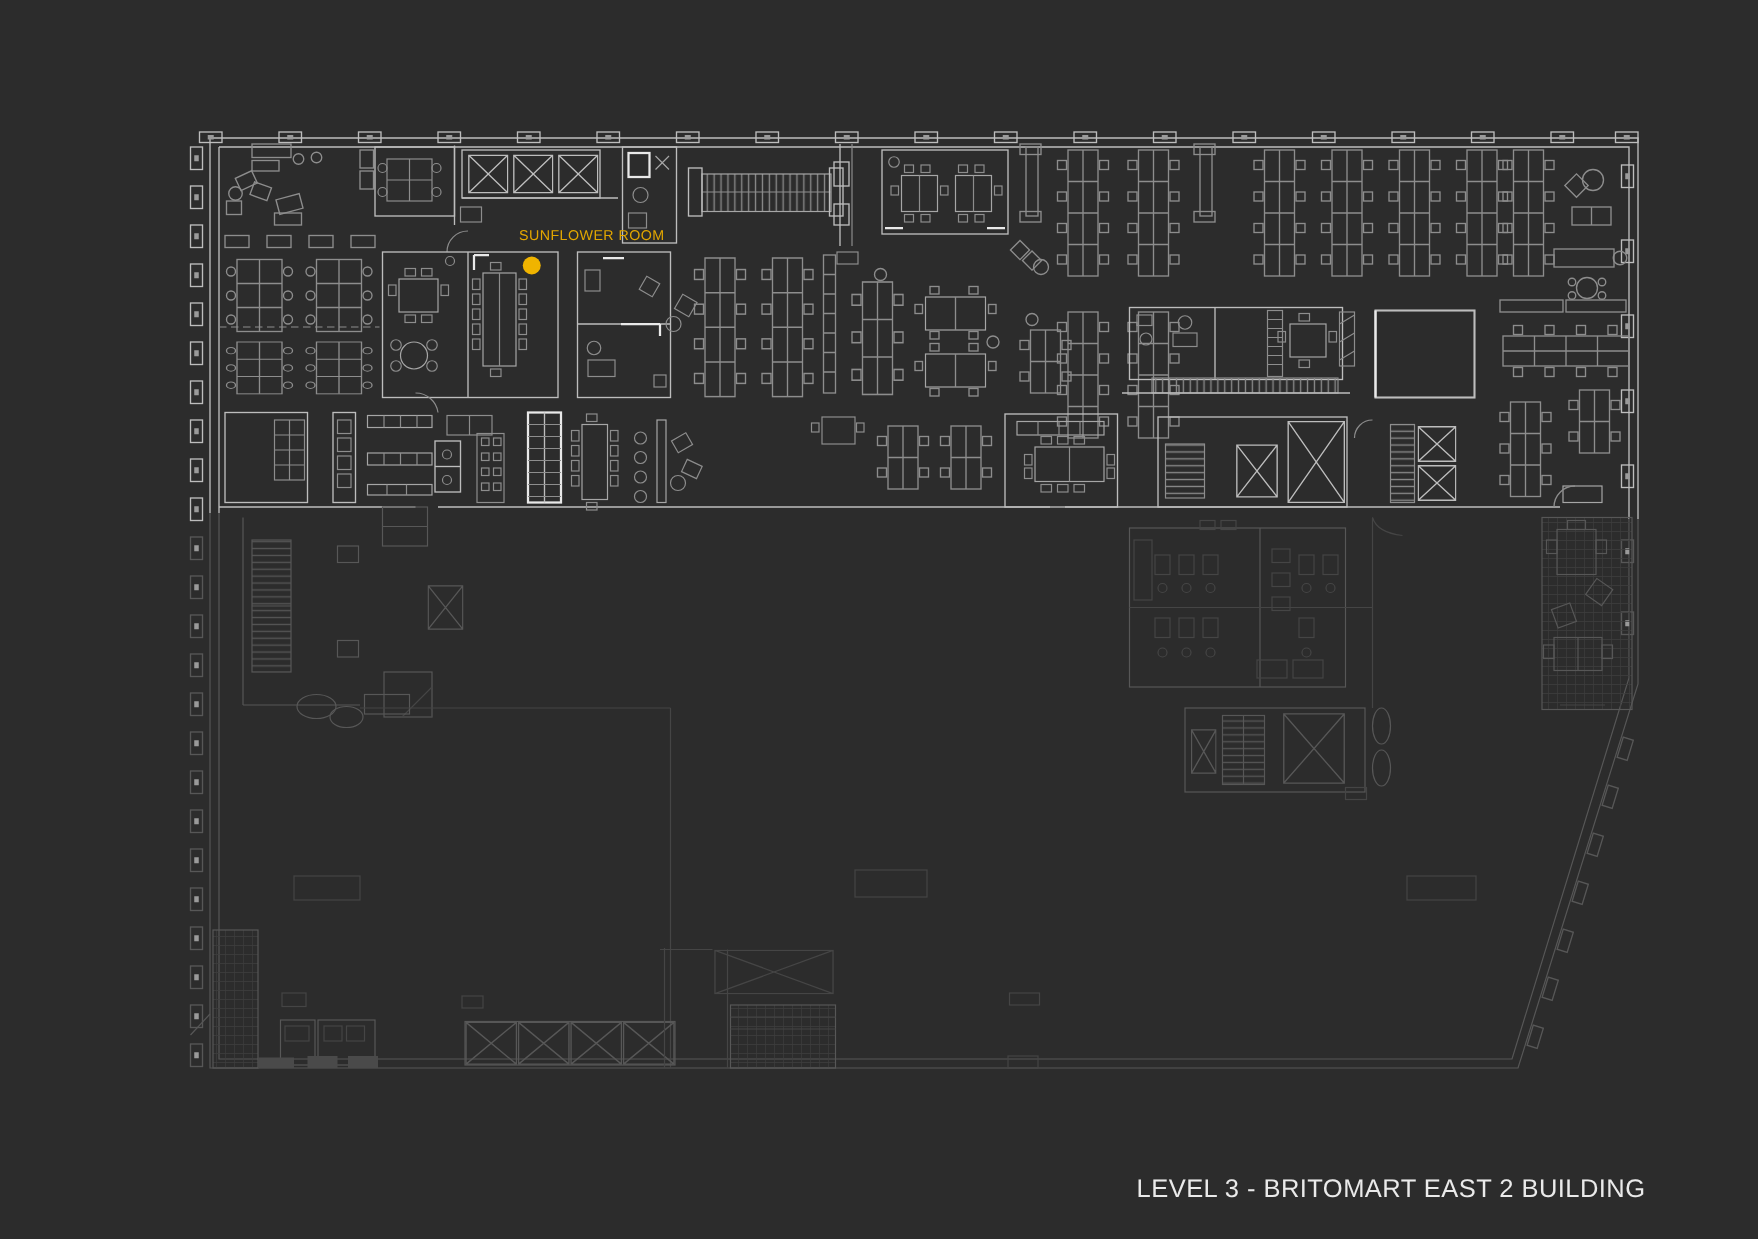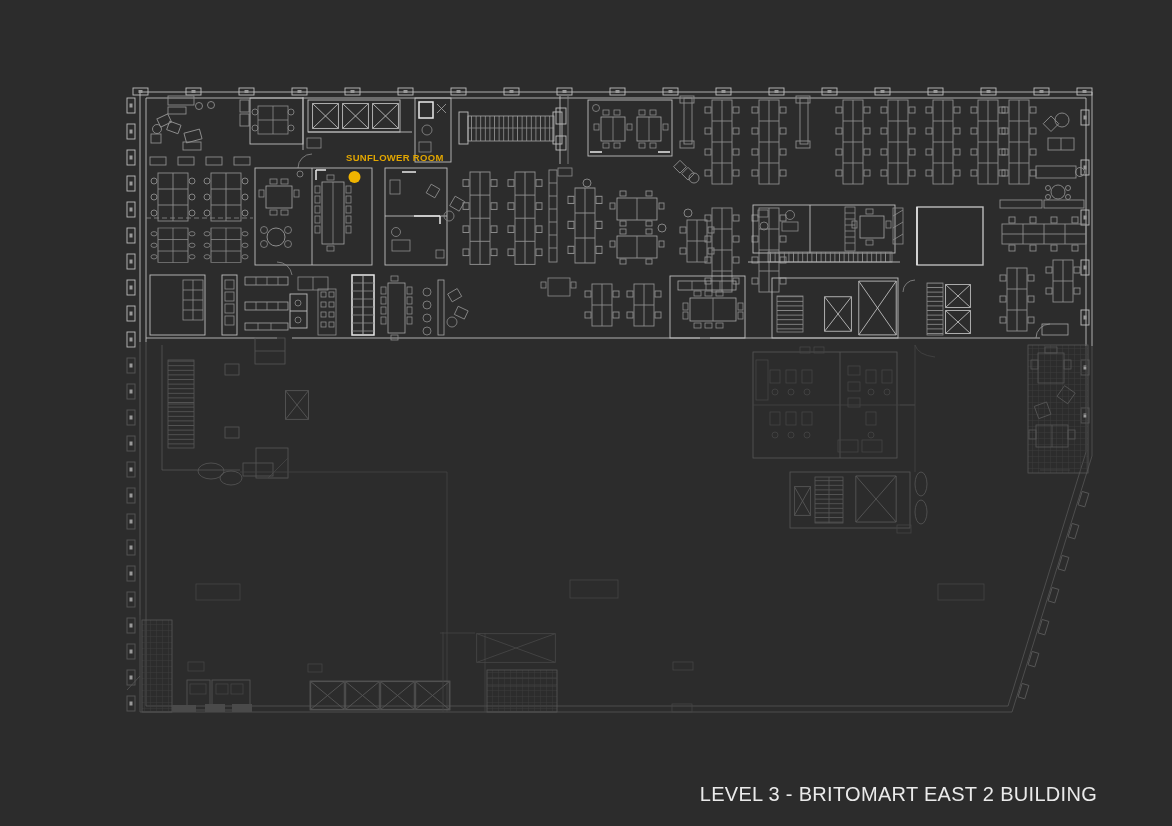--- a/index.html
+++ b/index.html
@@ -18,24 +18,24 @@
   .dim2{stroke:var(--very-faint,#454545);stroke-width:.8;}
   .dash{stroke-dasharray:5 3;}
   .cfill{fill:var(--column-fill,#9a9a9a);stroke:none;}
   .gfill{fill:#4a4a4a;stroke:none;}
   .tv {fill:url(#pTV);}
   .th {fill:url(#pTH);}
   .thd{fill:url(#pTHd);}
   .grd{fill:url(#pG);}
   .marker{fill:var(--marker-yellow,#f0b400);stroke:none;}
   .room-label{position:absolute;left:346px;top:152px;
-      font-size:9.5px;font-weight:bold;letter-spacing:.3px;
+      font-size:9.5px;font-weight:normal;letter-spacing:.3px;
       color:var(--accent-yellow,#e2a600);white-space:nowrap;}
   .plan-title{position:absolute;right:75px;top:783px;
-      font-size:20px;letter-spacing:.3px;
+      font-size:17px;letter-spacing:.3px;
       color:var(--title-text,#eaeaea);white-space:nowrap;}
 </style>
 </head>
 <body>
 
 <div class="stage" style="--background: #2c2c2c; --accent-yellow: #e2a600; --marker-yellow: #f0b400; --title-text: #eaeaea; --wall: #bdbdbd; --wall-bright: #e9e9e9; --furniture: #8d8d8d; --furniture-bright: #a6a6a6; --faint: #575757; --very-faint: #454545; --column-fill: #9a9a9a;">
 <svg width="1172" height="826" viewBox="0 0 1172 826">
 <defs>
   <pattern id="pTV" width="4.6" height="10" patternUnits="userSpaceOnUse">
           <path d="M2.3,0 V10" stroke="#8a8a8a" stroke-width=".7"></path>

